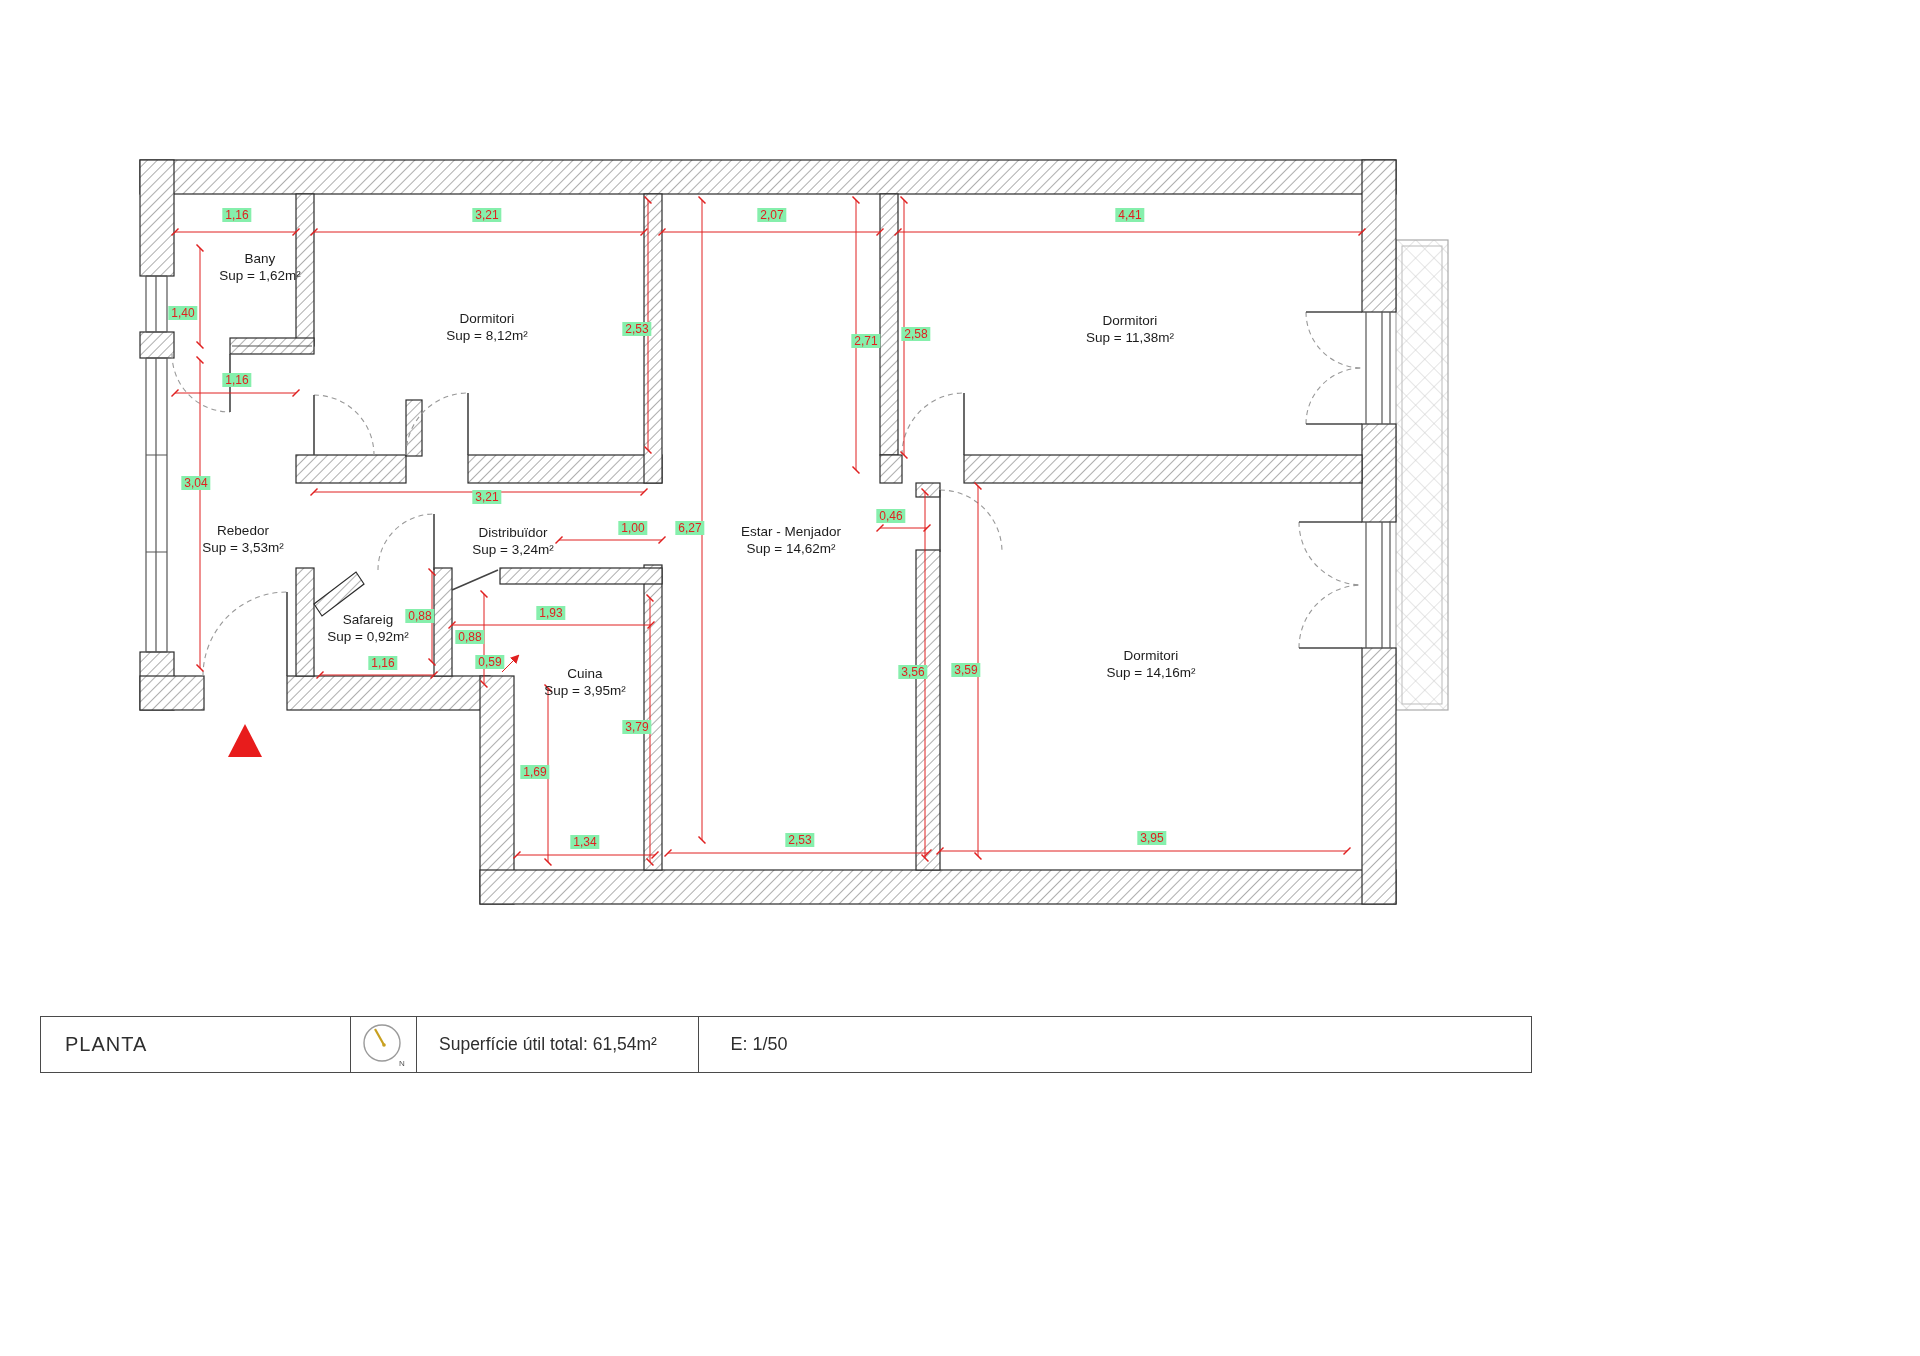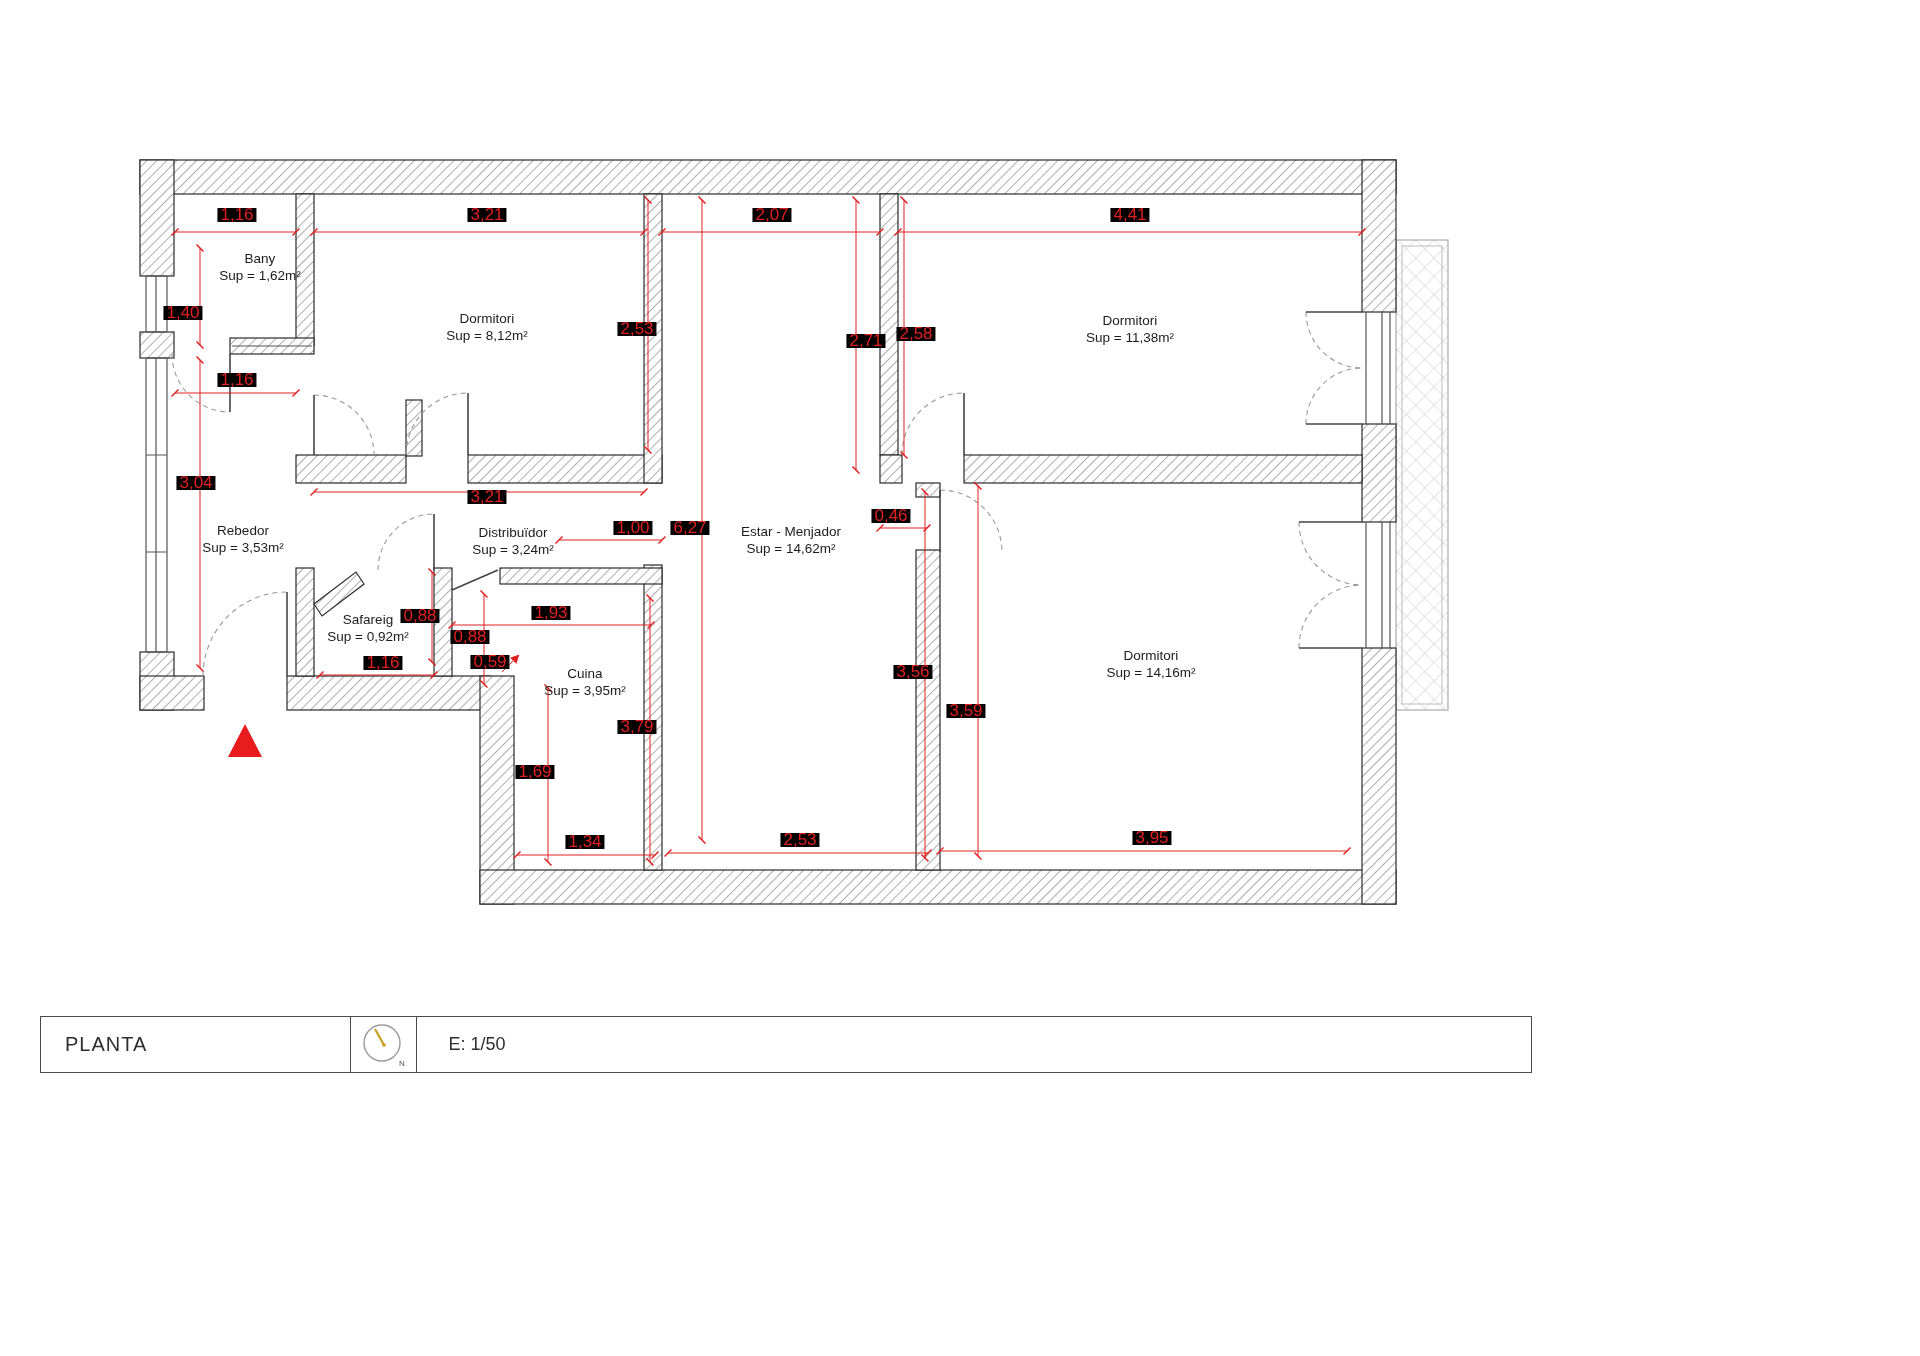--- a/index.html
+++ b/index.html
@@ -10,21 +10,21 @@
   }
   .sheet { position:absolute; inset:0; }
   svg.plan { position:absolute; left:0; top:0; }
 
   .room-label { position:absolute; transform:translate(-50%,0); text-align:center;
     font-size:13.5px; line-height:17px; color:#1c1c1c; white-space:nowrap; }
   .room-name { }
   .room-area { }
 
   .dim { position:absolute; transform:translate(-50%,-50%); color:#e02020;
-    font-size:17px; line-height:14px; background:#000000; padding:0 3px; white-space:nowrap; }
+    font-size:12px; line-height:14px; background:#86efac; padding:0 3px; white-space:nowrap; }
 
   .titleblock { position:absolute; left:40px; top:1016px; width:1492px; height:57px;
     border:1.5px solid #4a4a4a; background:#fff; display:flex; align-items:stretch; }
   .tb-cell { border-right:1.5px solid #4a4a4a; display:flex; align-items:center; }
   .tb-cell:last-child { border-right:none; }
   .tb-title   { width:310px; padding-left:24px; font-size:20px; letter-spacing:1px; color:#2e2e2e; }
   .tb-address { width:440px; padding-left:30px; font-size:17.5px; color:#2e2e2e; }
   .tb-compass { width:66px; justify-content:center; }
   .tb-area    { width:282px; padding-left:22px; font-size:17.5px; color:#2e2e2e; }
   .tb-scale   { width:120px; justify-content:center; font-size:18px; color:#2e2e2e; }
@@ -214,35 +214,38 @@
   <span class="dim" style="left:690px; top:528px;">6,27</span>
   <span class="dim" style="left:891px; top:516px;">0,46</span>
   <span class="dim" style="left:420px; top:616px;">0,88</span>
   <span class="dim" style="left:551px; top:613px;">1,93</span>
   <span class="dim" style="left:470px; top:637px;">0,88</span>
   <span class="dim" style="left:383px; top:663px;">1,16</span>
   <span class="dim" style="left:490px; top:662px;">0,59</span>
   <span class="dim" style="left:637px; top:727px;">3,79</span>
   <span class="dim" style="left:535px; top:772px;">1,69</span>
   <span class="dim" style="left:913px; top:672px;">3,56</span>
-  <span class="dim" style="left:966px; top:670px;margin-top:41px;">3,59</span>
+  <span class="dim" style="left:966px; top:670px;">3,59</span>
   <span class="dim" style="left:585px; top:842px;">1,34</span>
   <span class="dim" style="left:800px; top:840px;">2,53</span>
   <span class="dim" style="left:1152px; top:838px;">3,95</span>
 
   <div class="titleblock">
     <div class="tb-cell tb-title">
       <span>PLANTA</span>
     </div>
     <div class="tb-cell tb-compass">
       <svg width="52" height="48" viewBox="0 0 52 48">
         <circle cx="24" cy="22" r="18" fill="none" stroke="#9a9a9a" stroke-width="1.4"></circle>
         <line x1="17" y1="8" x2="26" y2="24" stroke="#c8a020" stroke-width="2.2"></line>
         <circle cx="26" cy="24" r="1.8" fill="#c8a020"></circle>
         <text x="41" y="45" font-size="8" fill="#555555">N</text>
       </svg>
     </div>
+    <div class="tb-cell tb-area">
+      <span>Superfície útil total: 61,54m²</span>
+    </div>
     <div class="tb-cell tb-scale">
       <span>E: 1/50</span>
     </div>
   </div>
 
 </div>
 
 </body></html>

